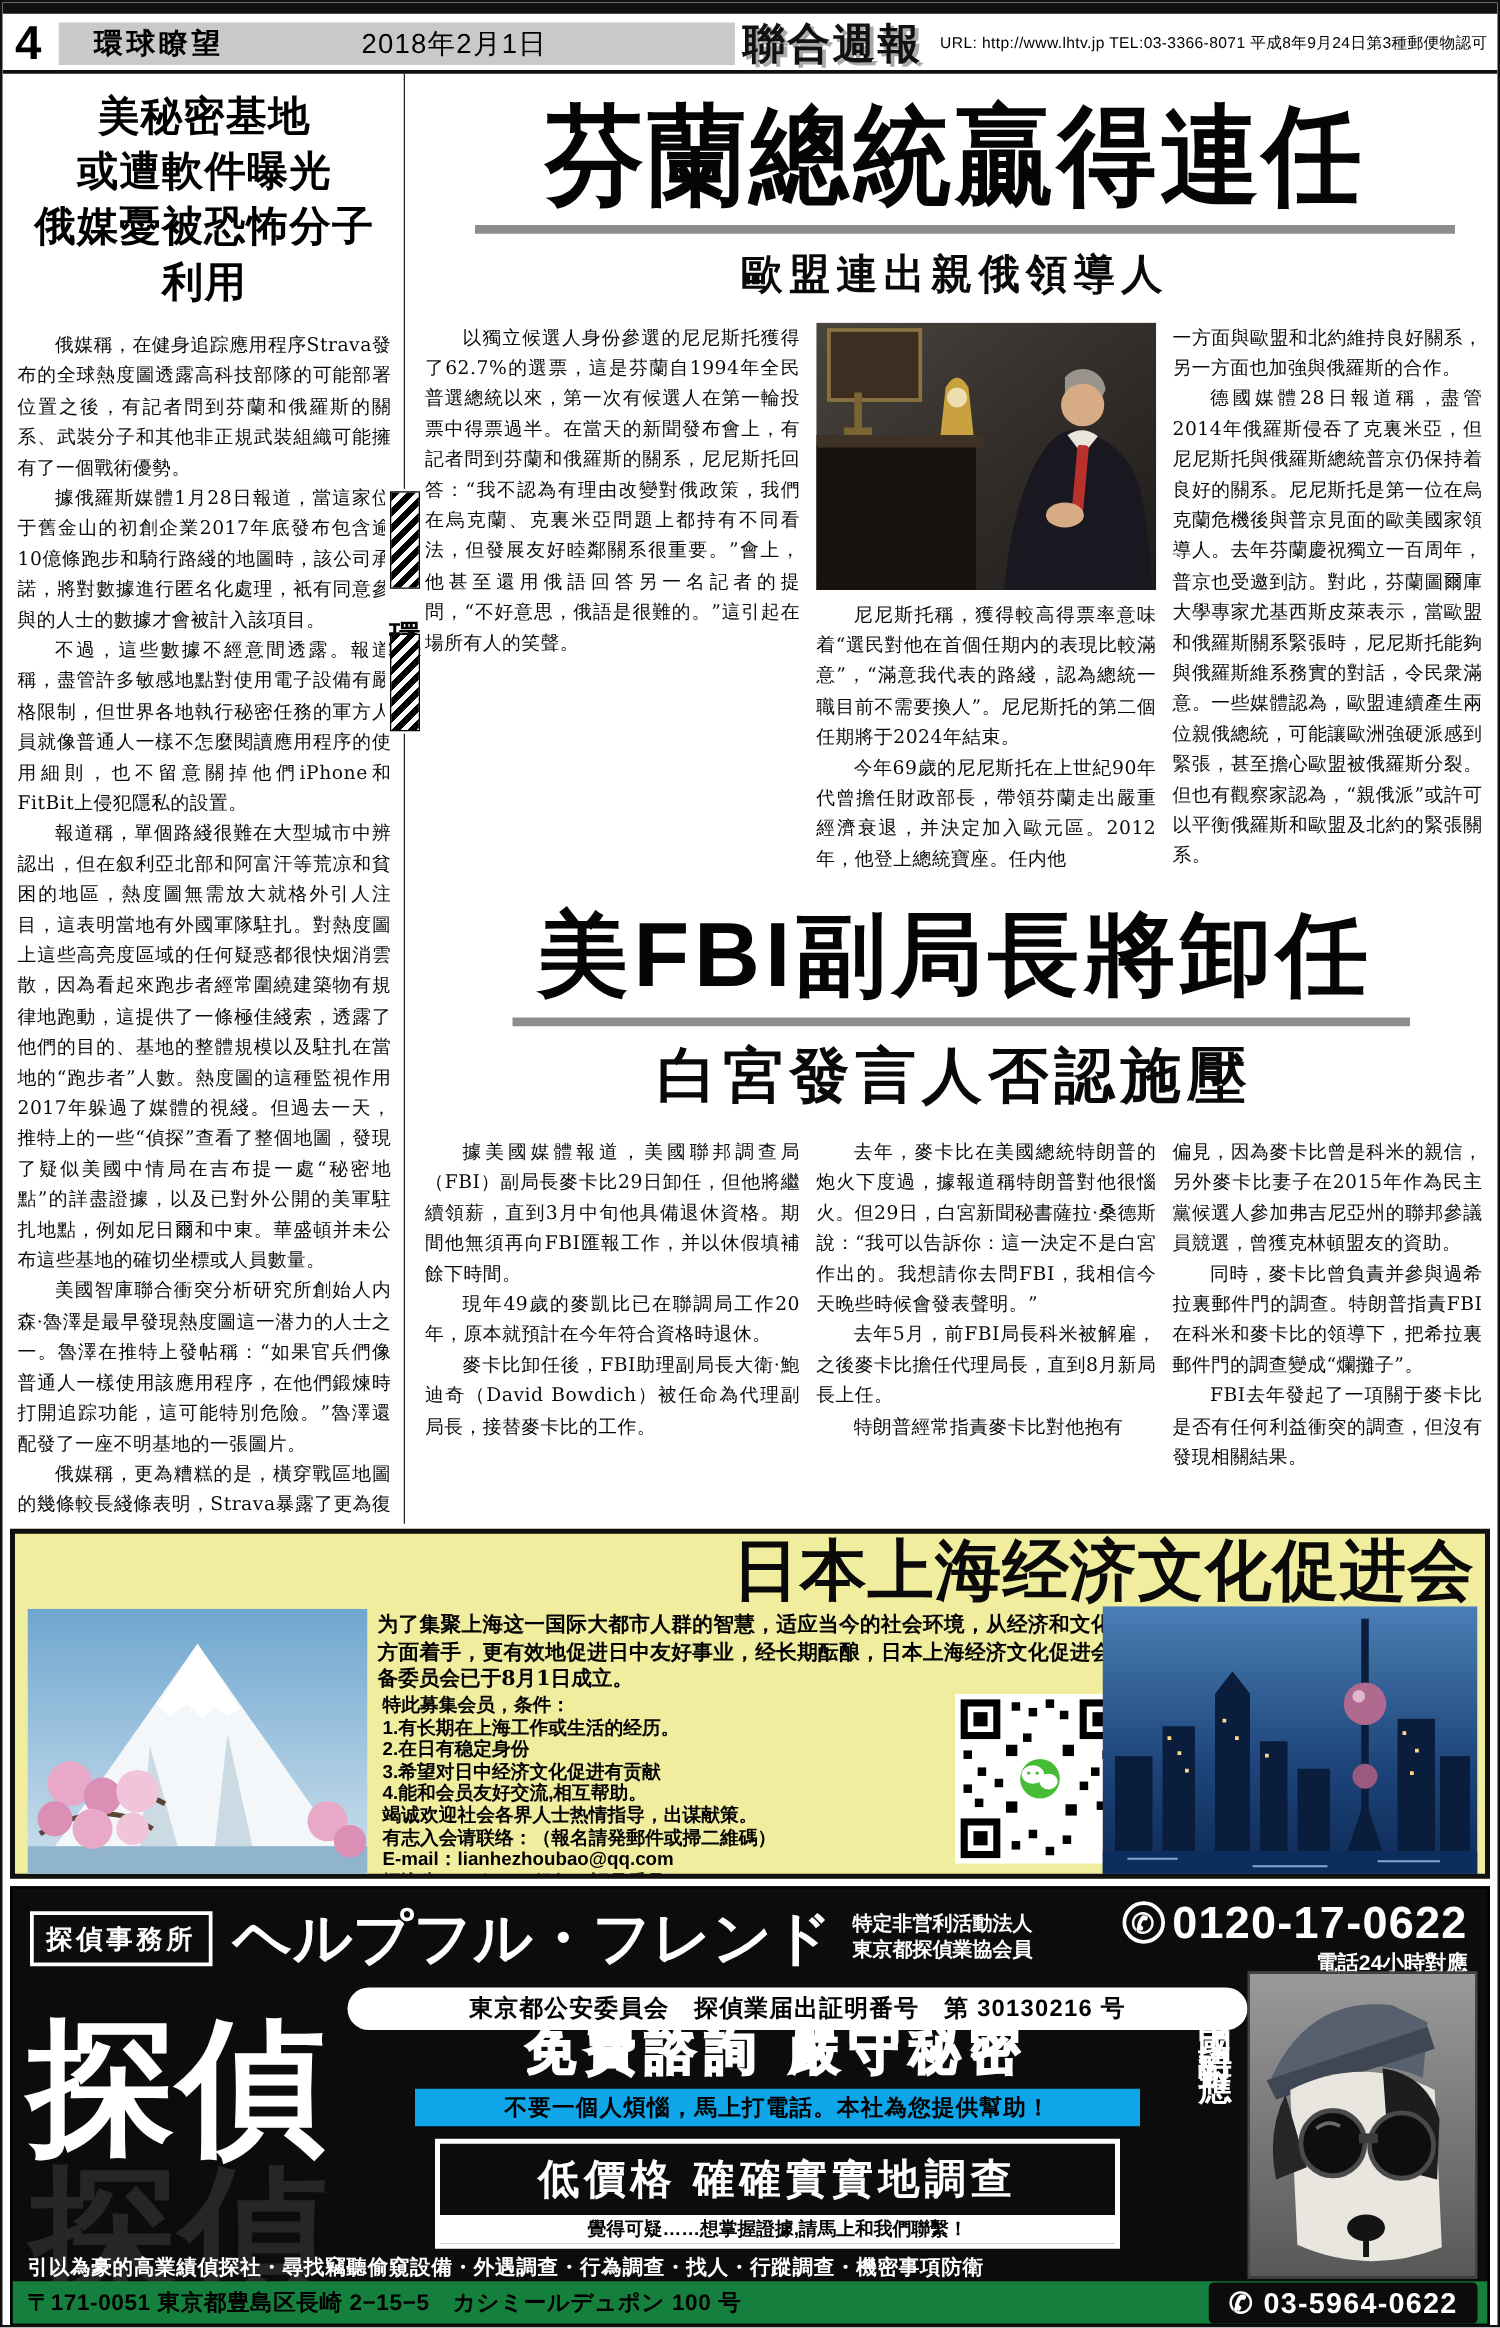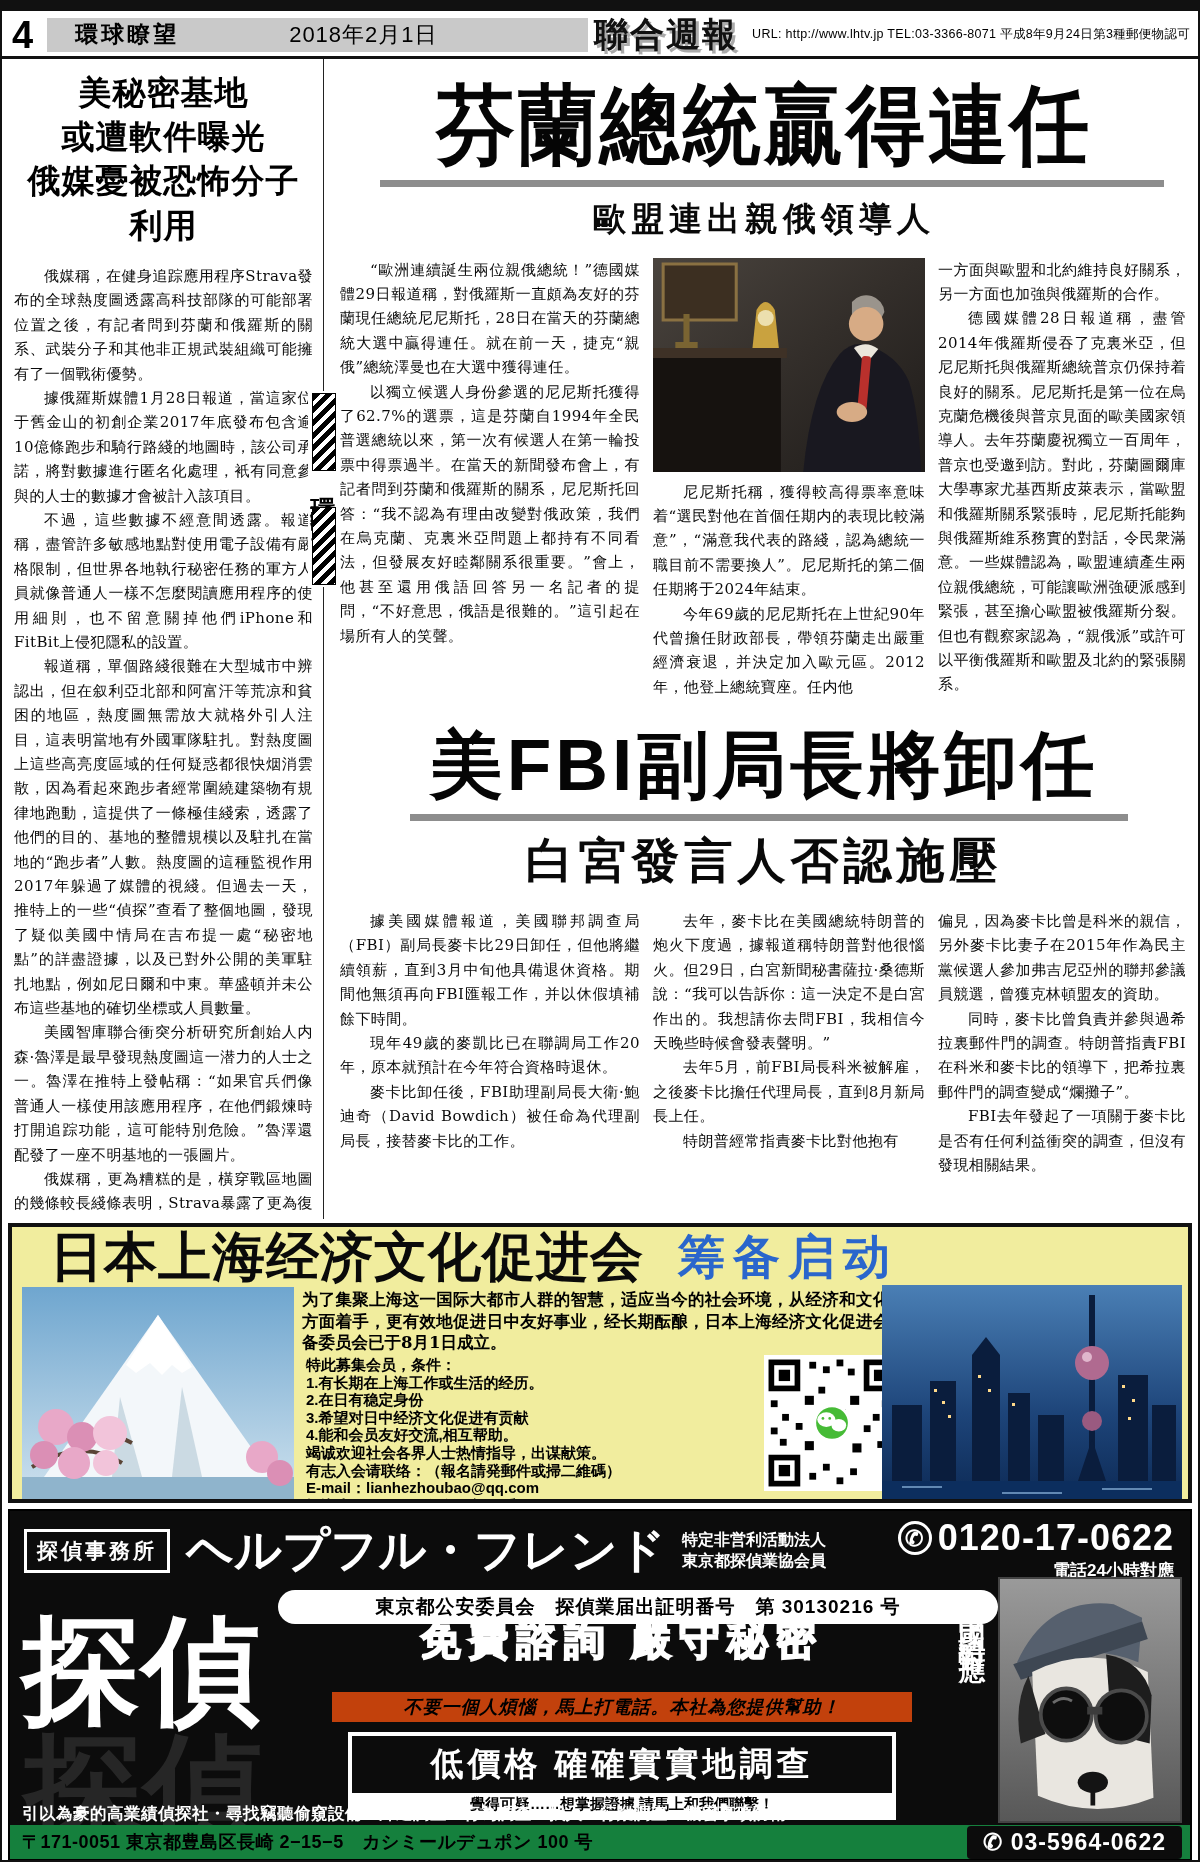--- a/index.html
+++ b/index.html
@@ -50,21 +50,21 @@
               display:flex; flex-direction:column; align-items:center; gap:6px; padding:2px 0; }
   .hatch { width:24px; height:78px;
            background:repeating-linear-gradient(135deg,#000 0 5px,#fff 5px 9px);
            border:1px solid #000; }
   .side-tag-text { writing-mode:vertical-rl; font-family:"Liberation Sans",sans-serif;
                    font-weight:900; font-size:25px; letter-spacing:6px; }
 
   
   .promo { margin:4px 6px 0; height:280px; border:4px solid #111; background:#f1ed9e;
            position:relative; overflow:hidden; font-family:"Liberation Sans",sans-serif; }
-  .promo-title-row { display:flex; align-items:center; padding:2px 8px 0 38px; }
+  .promo-title-row { display:flex; align-items:flex-end; padding:2px 8px 0 38px;flex-direction:column; }
   .promo-title { font-size:53px; font-weight:900; letter-spacing:1px; color:#0a0a0a; line-height:1.05; }
   .promo-subtitle { font-size:47px; font-weight:900; color:#2a66cc; margin-left:34px; letter-spacing:8px; line-height:1.1; }
   .promo-intro { position:absolute; left:290px; top:62px; width:604px; font-size:16.5px;
                  font-weight:700; line-height:21.5px; text-align:justify;
                  font-family:"DejaVu Serif","Liberation Serif",serif; }
   .promo-list { position:absolute; left:294px; top:130px; width:452px; font-size:15px;
                 font-weight:700; line-height:16.4px; }
   .promo-list div { margin-bottom:1.2px; }
   .fuji { position:absolute; left:10px; top:60px; width:272px; height:214px; }
   .shanghai { position:absolute; right:6px; top:58px; width:300px; height:216px; }
@@ -91,22 +91,22 @@
                  padding:4px 0; letter-spacing:1px; }
   .det-main { position:absolute; left:12px; top:100px; width:930px; display:flex; }
   .det-big { width:280px; font-size:118px; font-weight:900; line-height:1;
              letter-spacing:2px; white-space:nowrap; }
   .det-big-ghost { width:280px; position:absolute; left:0; top:118px; font-size:118px;
                    font-weight:900; line-height:1; letter-spacing:2px; color:#3c3c3c;
                    opacity:0.55; white-space:nowrap; }
   .det-center { width:640px; text-align:center; }
   .det-slogan1 { font-size:40px; font-weight:900; letter-spacing:8px; color:#0c0c0c;
                  -webkit-text-stroke:2px #fff; text-shadow:0 0 1px #fff; margin-top:2px; }
-  .det-slogan2 { background:#c2410c; color:#000; font-size:18px; font-weight:700;
-                 margin:24px 30px 0; padding:3px 0; letter-spacing:1px;font-style:italic; }
+  .det-slogan2 { background:#0ea5e9; color:#000; font-size:18px; font-weight:700;
+                 margin:3px 30px 0; padding:3px 0; letter-spacing:1px; }
   .det-pricebox { border:4px solid #fff; background:#0c0c0c; margin:10px 46px 0; padding:6px 0 0; }
   .det-slogan3 { font-size:33px; font-weight:900; letter-spacing:4px; }
   .det-slogan4 { background:#fff; color:#000; font-size:15px; font-weight:700;
                  margin-top:6px; padding:2px 0; }
   .det-vertical { position:absolute; right:200px; top:72px; writing-mode:vertical-rl;
                   font-size:27px; font-weight:900; letter-spacing:10px; height:240px; }
   .dog { position:absolute; right:8px; top:66px; width:184px; height:246px;
          border:2px solid #444; }
   .dog svg { width:100%; height:100%; display:block; }
   .det-services { position:absolute; left:12px; top:292px; width:940px; font-size:16.5px;
@@ -150,21 +150,20 @@
     </div>
 
     <div class="main-col">
 
       <div>
         <div class="big-headline fin-headline">芬蘭總統贏得連任</div>
         <div class="head-rule"></div>
         <div class="subhead fin-subhead">歐盟連出親俄領導人</div>
         <div class="cols3 fin-cols">
           <div class="col">
-            <p class="p">“歐洲連續誕生兩位親俄總統！”德國媒體29日報道稱，對俄羅斯一直頗為友好的芬蘭現任總統尼尼斯托，28日在當天的芬蘭總統大選中贏得連任。就在前一天，捷克“親俄”總統澤曼也在大選中獲得連任。</p>
             <p class="p">以獨立候選人身份參選的尼尼斯托獲得了62.7%的選票，這是芬蘭自1994年全民普選總統以來，第一次有候選人在第一輪投票中得票過半。在當天的新聞發布會上，有記者問到芬蘭和俄羅斯的關系，尼尼斯托回答：“我不認為有理由改變對俄政策，我們在烏克蘭、克裏米亞問題上都持有不同看法，但發展友好睦鄰關系很重要。”會上，他甚至還用俄語回答另一名記者的提問，“不好意思，俄語是很難的。”這引起在場所有人的笑聲。</p>
           </div>
           <div class="col">
             <div class="photo-box">
               <svg viewBox="0 0 268 214" preserveAspectRatio="none">
                 <defs>
                   <linearGradient id="pbg" x1="0" y1="0" x2="1" y2="1">
                     <stop offset="0" stop-color="#4a443e"></stop>
                       <stop offset="0.5" stop-color="#332e2a"></stop>
                       <stop offset="1" stop-color="#1e1b19"></stop>

